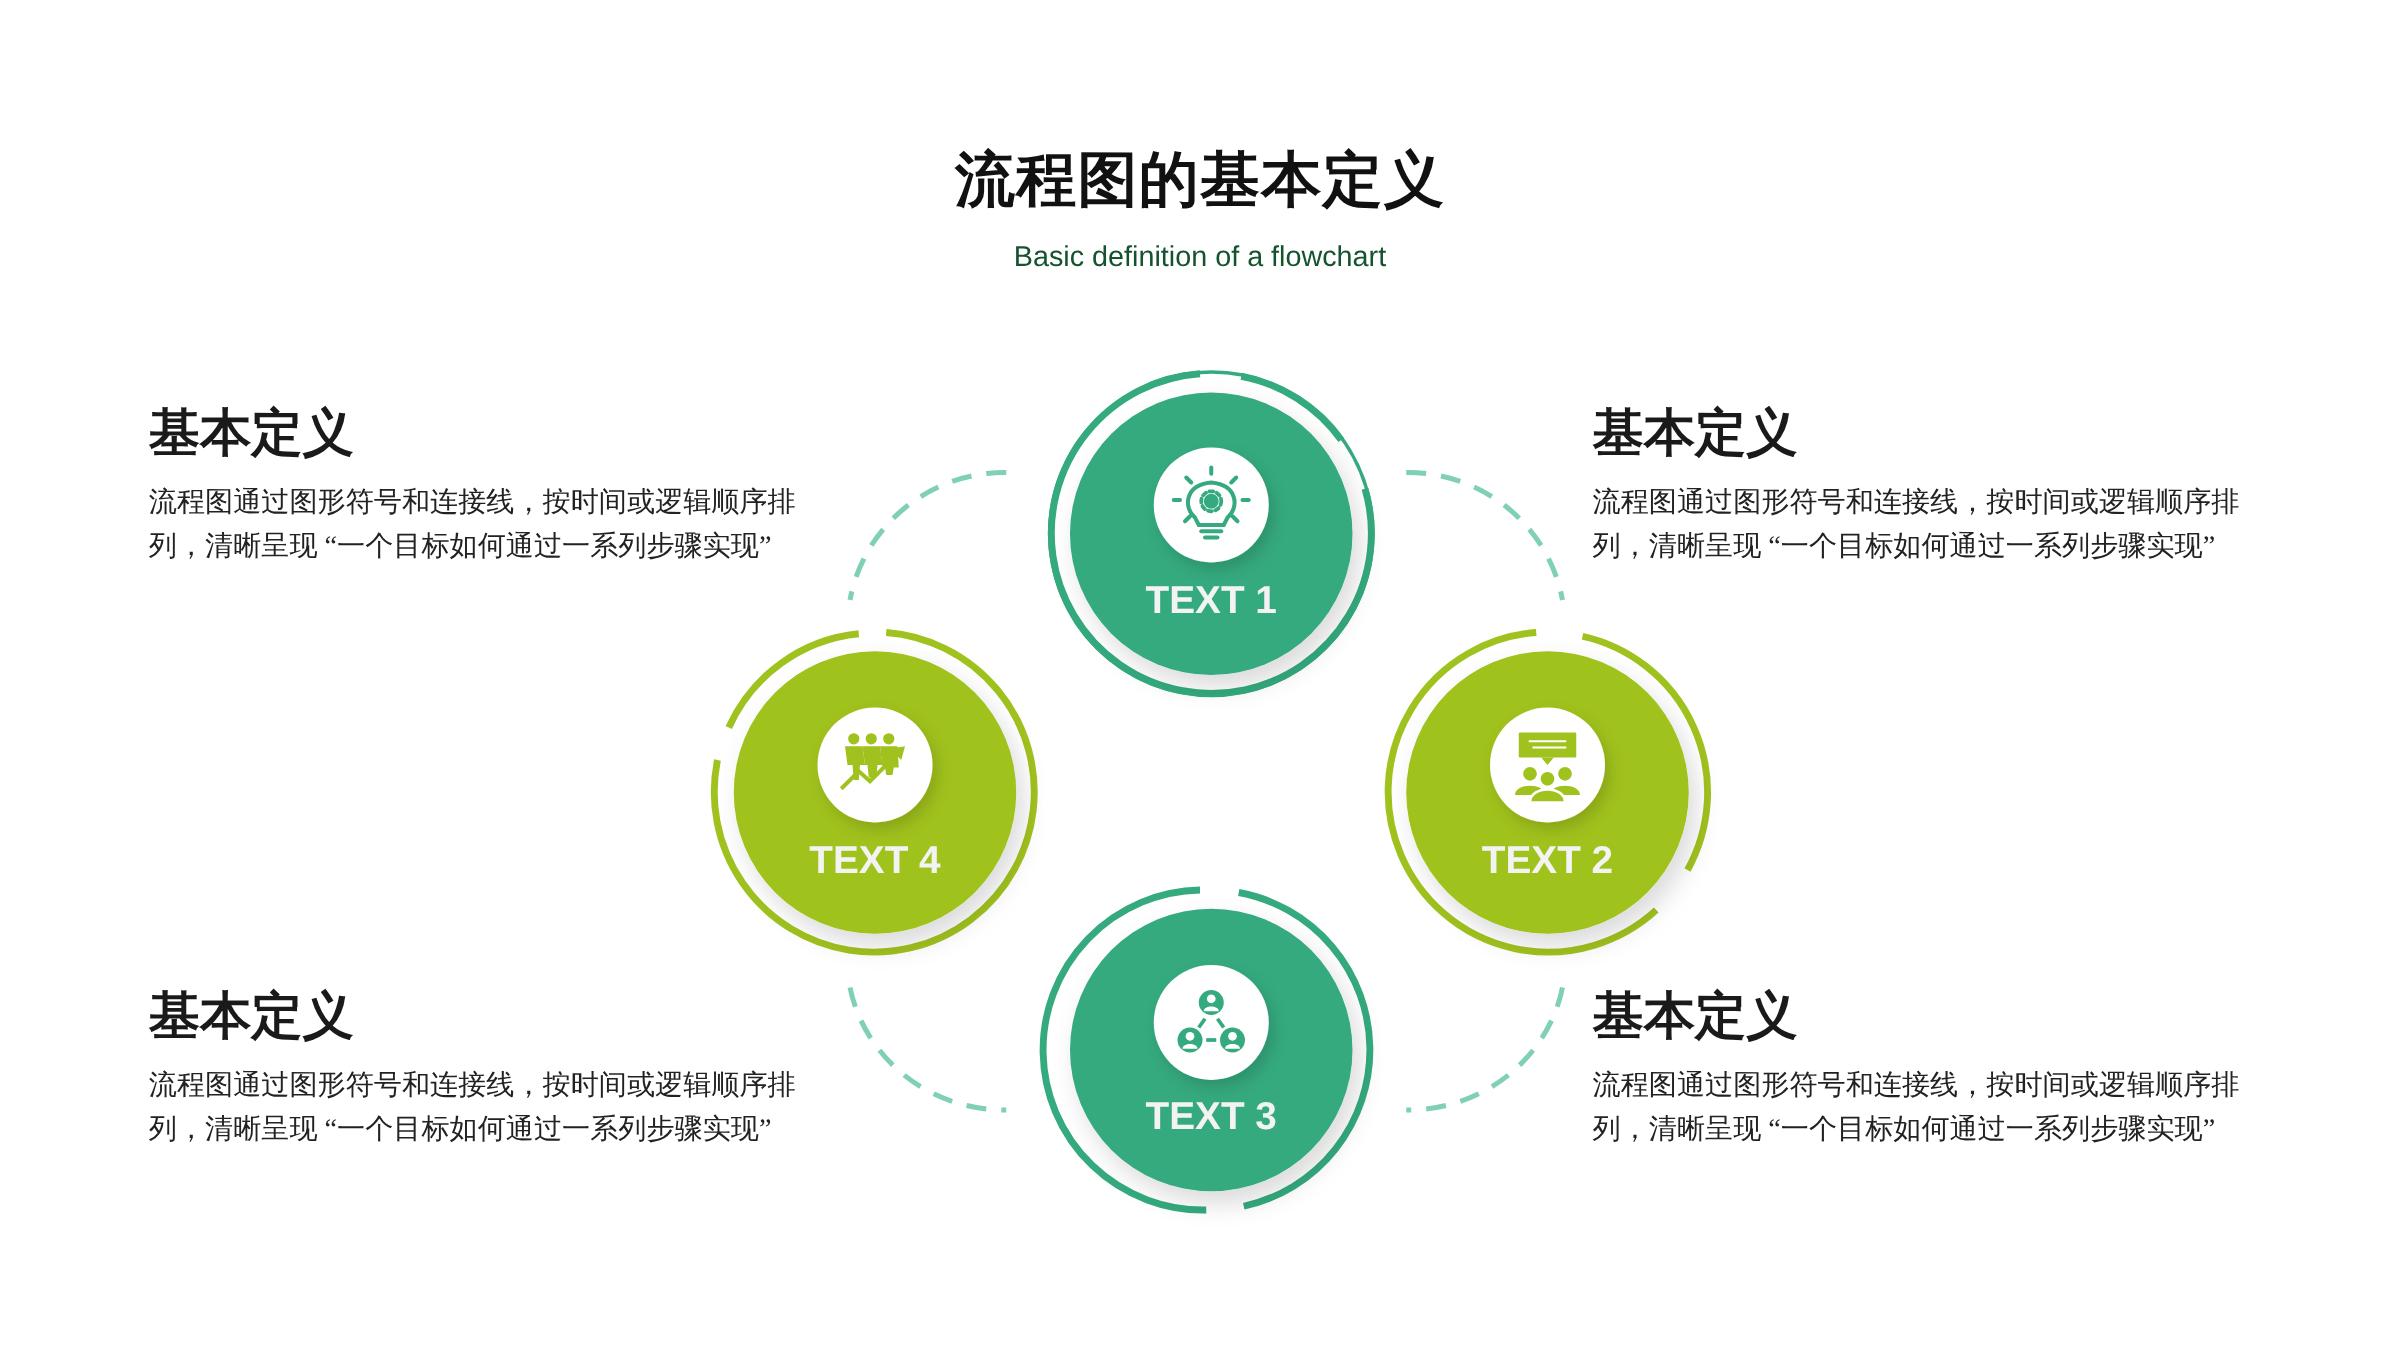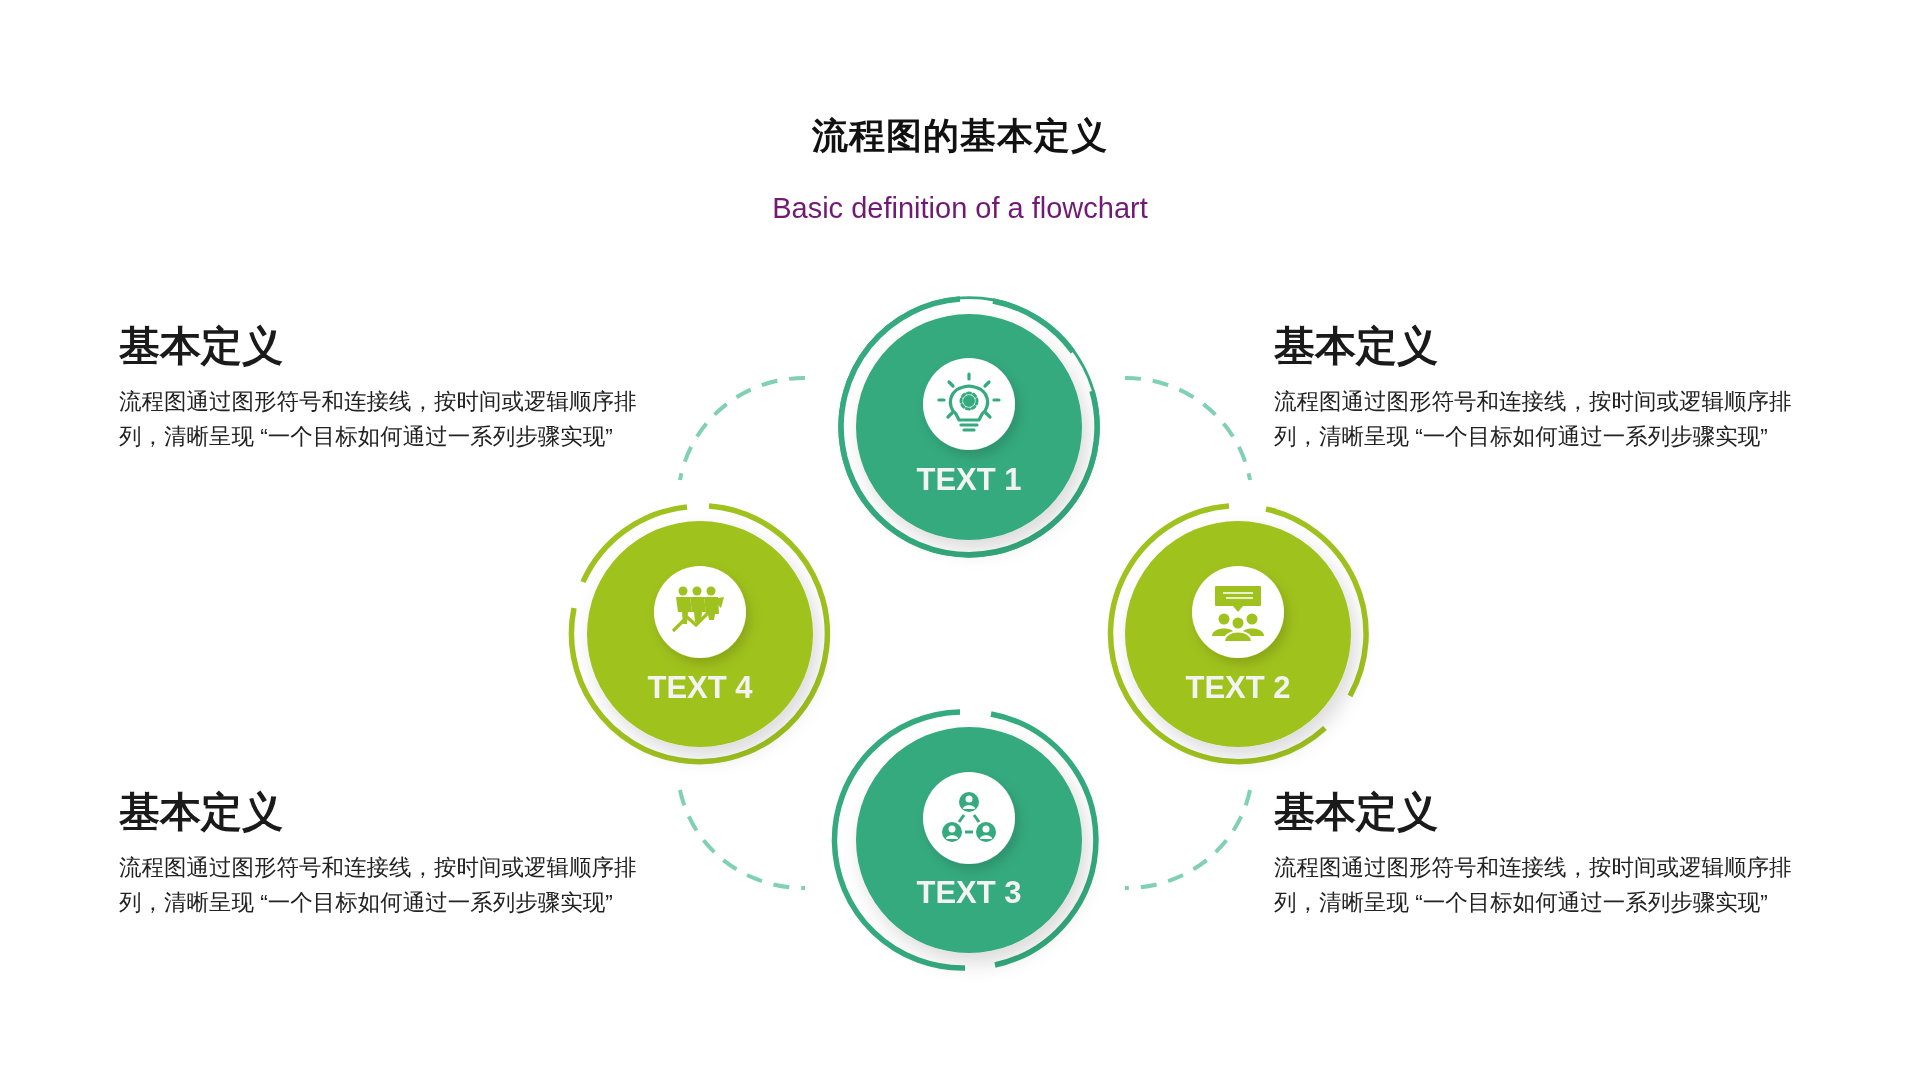--- a/index.html
+++ b/index.html
@@ -1,21 +1,21 @@
 <!DOCTYPE html>
 <html><head>
 <meta charset="utf-8">
 <style>
   html, body { margin:0; padding:0; background:#ffffff; }
   body { width:1920px; height:1080px; position:relative; overflow:hidden; font-family:"Liberation Sans", "DejaVu Sans", sans-serif; color:#111; }
-  .title { position:absolute; left:0; width:1920px; top:112px; text-align:center; font-size:36px; font-weight:bold; color:#111; letter-spacing:1px; font-family:"DejaVu Sans", sans-serif; }
-  .subtitle { position:absolute; left:0; width:1920px; top:192px; text-align:center; font-size:29px; color:#701a75; font-family:"Liberation Sans", sans-serif; }
+  .title { position:absolute; left:0; width:1920px; top:112px; text-align:center; font-size:48px; font-weight:bold; color:#111; letter-spacing:1px; font-family:"DejaVu Sans", sans-serif; }
+  .subtitle { position:absolute; left:0; width:1920px; top:192px; text-align:center; font-size:23px; color:#14532d; font-family:"Liberation Sans", sans-serif; }
   .block { position:absolute; width:560px; }
   .block h3 { margin:0; font-size:41px; font-weight:bold; color:#1a1a1a; line-height:40px; font-family:"DejaVu Sans", sans-serif; }
-  .block p { margin:18px 0 0 0; font-size:22.5px; line-height:35px; color:#222; font-family:Liberation Sans, sans-serif; }
+  .block p { margin:18px 0 0 0; font-size:22.5px; line-height:35px; color:#222; font-family:Liberation Serif, serif; }
   #diagram { position:absolute; left:0; top:0; width:1920px; height:1080px; }
   .node-label { font-family:"Liberation Sans", sans-serif; font-weight:bold; font-size:31px; fill:#f3f3f3; text-anchor:middle; }
 </style>
 </head>
 <body>
 
 <div class="title">流程图的基本定义</div>
 <div class="subtitle">Basic definition of a flowchart</div>
 
 <svg id="diagram" viewBox="0 0 1920 1080" xmlns="http://www.w3.org/2000/svg">

